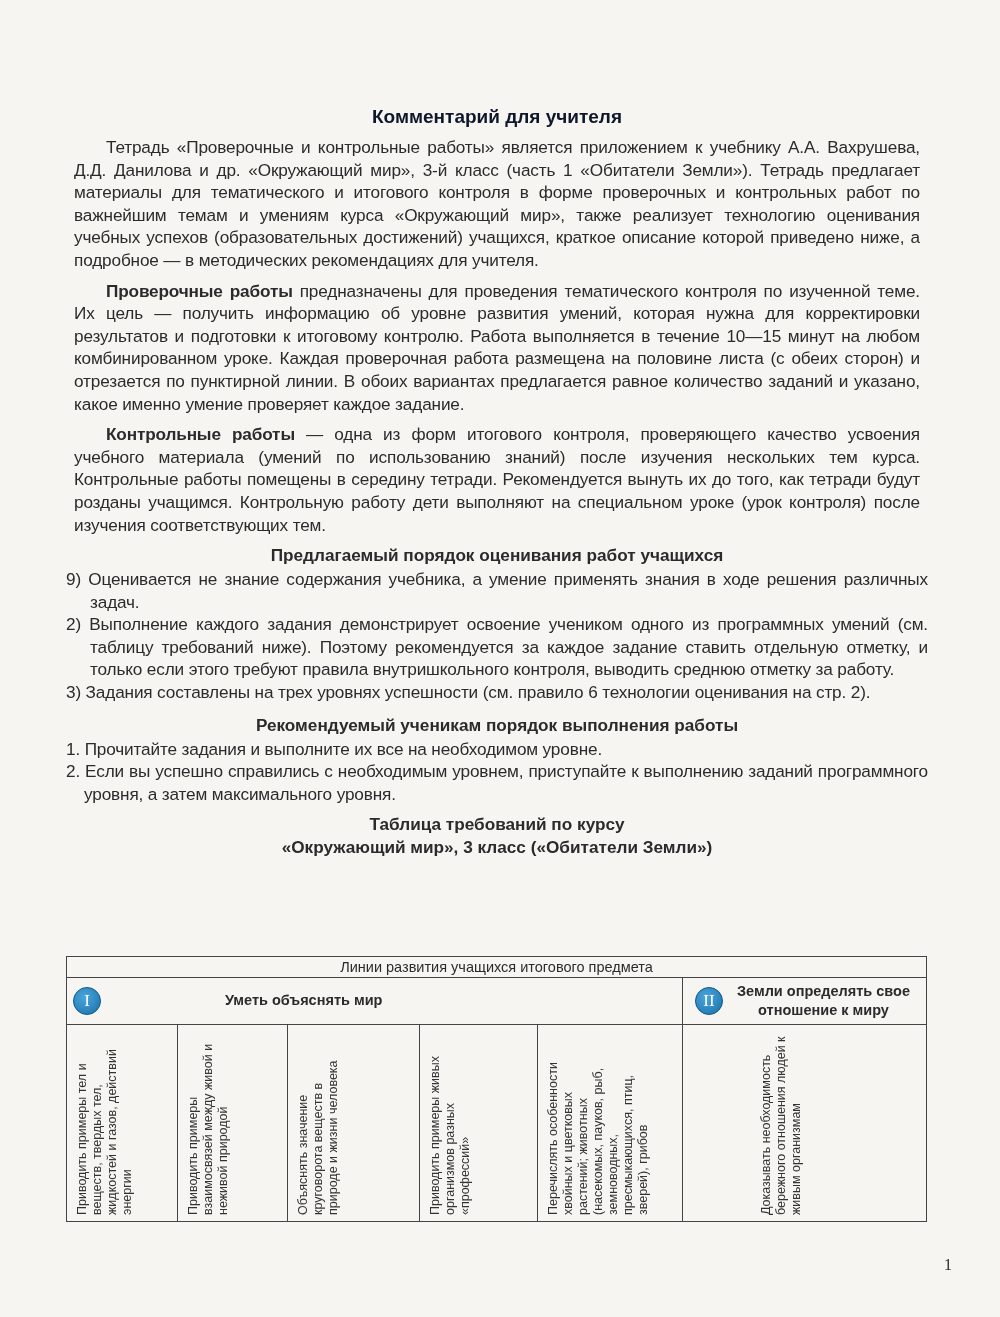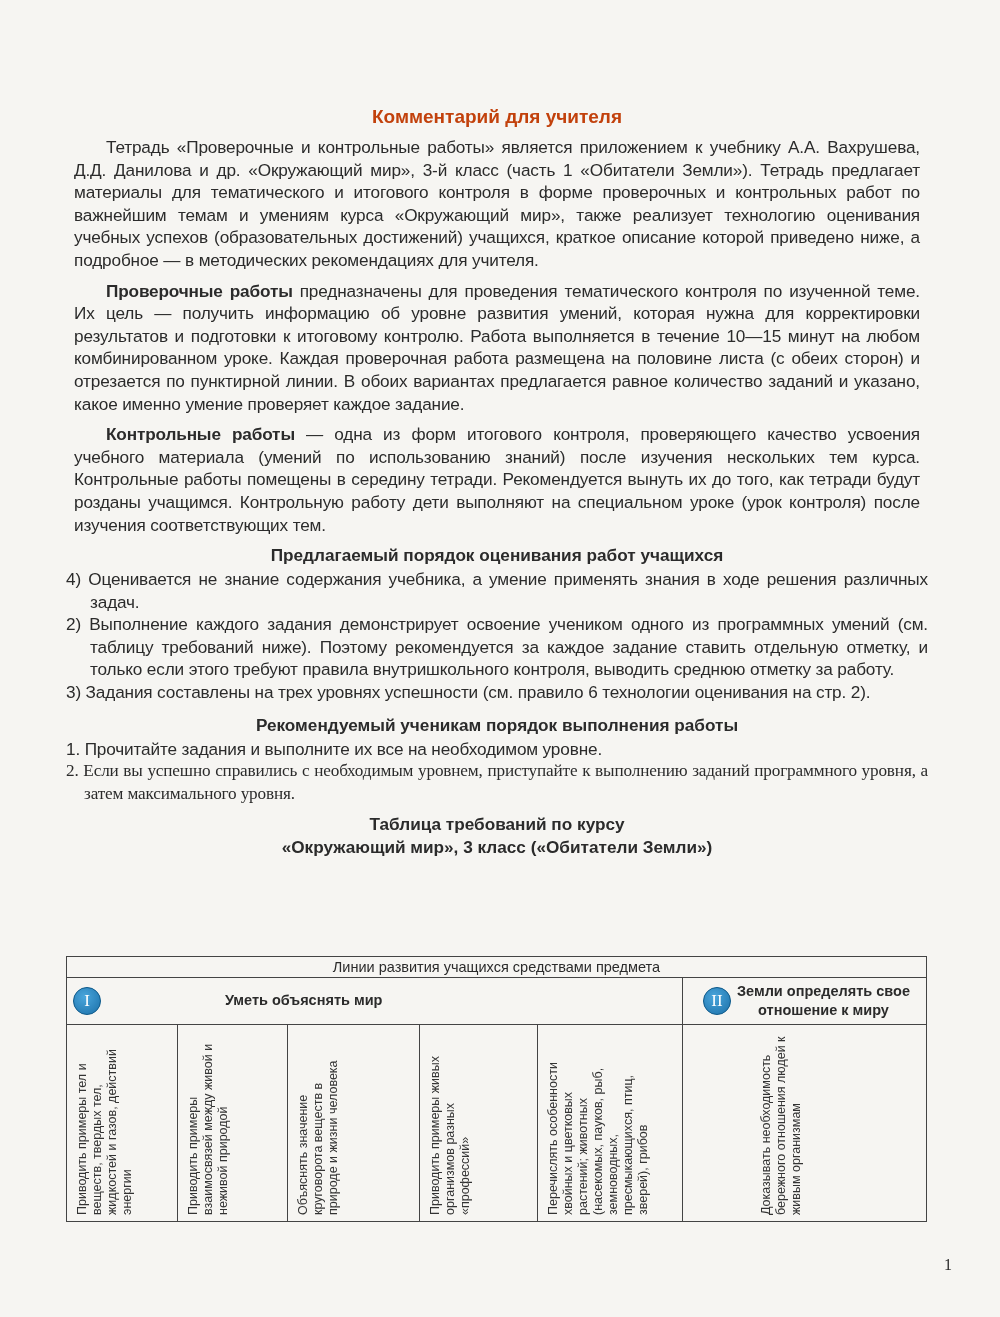--- a/index.html
+++ b/index.html
@@ -1,18 +1,18 @@
 <!DOCTYPE html>
 <html><head>
 <meta charset="utf-8">
 <style>
   html,body{margin:0;padding:0;}
   body{width:1000px;height:1317px;background:#f6f5f2;position:relative;overflow:hidden;font-family:"Liberation Sans",sans-serif;color:#2b2b2b;}
   .page{position:absolute;left:66px;top:100px;width:862px;}
-  .title{color:#c2410c;font-weight:bold;font-size:19px;text-align:center;margin:6px 0 8px 0;}
+  .title{color:#0f172a;font-weight:bold;font-size:19px;text-align:center;margin:6px 0 8px 0;}
   p{margin:8px;font-size:17.2px;line-height:22.6px;text-align:justify;letter-spacing:-0.15px;}
   p.indent{text-indent:32px;}
   .subtitle{font-weight:bold;font-size:17.2px;text-align:center;margin:4px 0 2px 0;line-height:22px;}
   ol{margin:0;padding:0;list-style:none;}
   ol li{font-size:17.2px;line-height:22.6px;padding-left:24px;text-indent:-24px;text-align:justify;letter-spacing:-0.15px;}
   .table-title{font-weight:bold;font-size:17.2px;text-align:center;line-height:23px;margin-top:8px;}
   table.req{position:absolute;left:66px;top:956px;width:861px;border-collapse:collapse;}
   table.req td{border:1.5px solid #444;padding:0;}
   .hdr{height:20px;text-align:center;font-size:14.5px;}
   .band{height:46px;position:relative;}
@@ -29,49 +29,49 @@
   <div class="title">Комментарий для учителя</div>
 
   <p class="indent">Тетрадь «Проверочные и контрольные работы» является приложением к учебнику А.А. Вахрушева, Д.Д. Данилова и др. «Окружающий мир», 3-й класс (часть 1 «Обитатели Земли»). Тетрадь предлагает материалы для тематического и итогового контроля в форме проверочных и контрольных работ по важнейшим темам и умениям курса «Окружающий мир», также реализует технологию оценивания учебных успехов (образовательных достижений) учащихся, краткое описание которой приведено ниже, а подробное — в методических рекомендациях для учителя.</p>
 
   <p class="indent"><b>Проверочные работы</b><span> предназначены для проведения тематического контроля по изученной теме. Их цель — получить информацию об уровне развития умений, которая нужна для корректировки результатов и подготовки к итоговому контролю. Работа выполняется в течение 10—15 минут на любом комбинированном уроке. Каждая проверочная работа размещена на половине листа (с обеих сторон) и отрезается по пунктирной линии. В обоих вариантах предлагается равное количество заданий и указано, какое именно умение проверяет каждое задание.</span></p>
 
   <p class="indent"><b>Контрольные работы</b><span> — одна из форм итогового контроля, проверяющего качество усвоения учебного материала (умений по использованию знаний) после изучения нескольких тем курса. Контрольные работы помещены в середину тетради. Рекомендуется вынуть их до того, как тетради будут розданы учащимся. Контрольную работу дети выполняют на специальном уроке (урок контроля) после изучения соответствующих тем.</span></p>
 
   <div class="subtitle">Предлагаемый порядок оценивания работ учащихся</div>
   <ol>
-    <li>4) Оценивается не знание содержания учебника, а умение применять знания в ходе решения различных задач.</li>
+    <li>9) Оценивается не знание содержания учебника, а умение применять знания в ходе решения различных задач.</li>
     <li>2) Выполнение каждого задания демонстрирует освоение учеником одного из программных умений (см. таблицу требований ниже). Поэтому рекомендуется за каждое задание ставить отдельную отметку, и только если этого требуют правила внутришкольного контроля, выводить среднюю отметку за работу.</li>
     <li>3) Задания составлены на трех уровнях успешности (см. правило 6 технологии оценивания на стр. 2).</li>
   </ol>
 
   <div class="subtitle" style="margin-top:10px;">Рекомендуемый ученикам порядок выполнения работы</div>
   <ol>
     <li style="padding-left:18px;text-indent:-18px;">1. Прочитайте задания и выполните их все на необходимом уровне.</li>
-    <li style="padding-left:18px;text-indent:-18px;font-family:Liberation Serif, serif;">2. Если вы успешно справились с необходимым уровнем, приступайте к выполнению заданий программного уровня, а затем максимального уровня.</li>
+    <li style="padding-left:18px;text-indent:-18px;">2. Если вы успешно справились с необходимым уровнем, приступайте к выполнению заданий программного уровня, а затем максимального уровня.</li>
   </ol>
 
   <div class="table-title">
     <div>Таблица требований по курсу</div>
     <div>«Окружающий мир», 3 класс («Обитатели Земли»)</div>
   </div>
 </div>
 
 <table class="req">
   <tbody>
       <tr>
-    <td colspan="6" class="hdr">Линии развития учащихся средствами предмета</td>
+    <td colspan="6" class="hdr">Линии развития учащихся итогового предмета</td>
   </tr>
   <tr>
     <td colspan="5" class="band">
       <span class="badge" style="position:absolute;left:6px;top:9px;">I</span>
       <span class="lbl" style="position:absolute;left:158px;top:14px;">Уметь объяснять мир</span>
     </td>
     <td class="band">
-      <span class="badge" style="position:absolute;left:20px;top:9px;">II</span>
+      <span class="badge" style="position:absolute;left:12px;top:9px;">II</span>
       <span class="lbl" style="position:absolute;left:44px;right:6px;top:4px;text-align:center;line-height:19px;">Земли определять свое отношение к миру</span>
     </td>
   </tr>
   <tr>
     <td class="cell" style="width:110px;">
           <div class="rot" style="width:180px;">Приводить примеры тел и веществ, твердых тел, жидкостей и газов, действий энергии</div>
         </td>
     <td class="cell" style="width:109px;">
           <div class="rot" style="width:180px;">Приводить примеры взаимосвязей между живой и неживой природой</div>
         </td>

